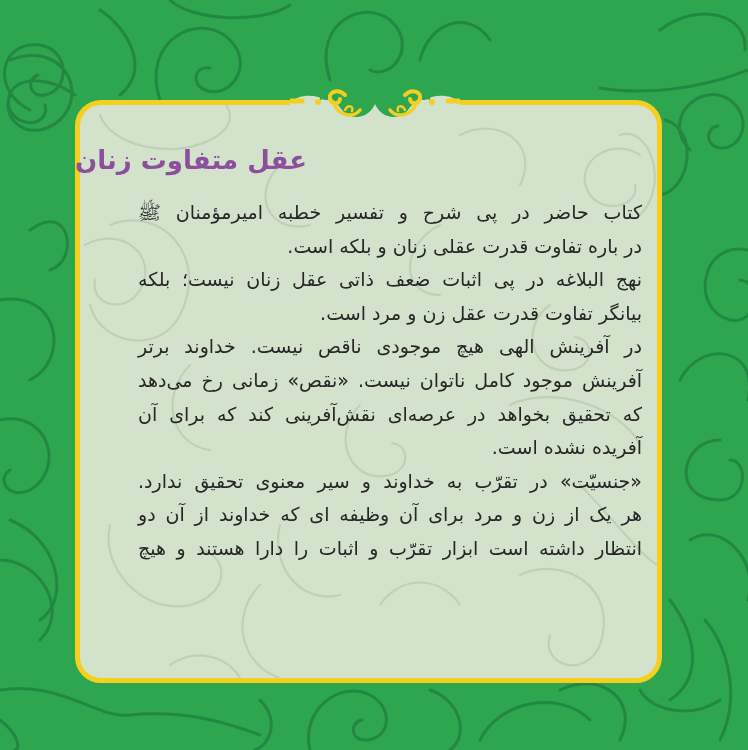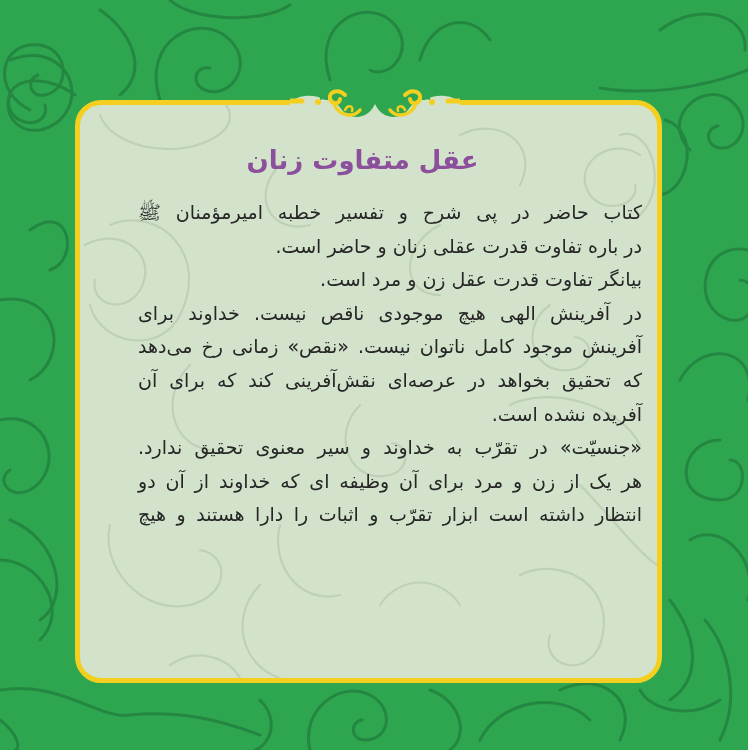--- a/index.html
+++ b/index.html
@@ -41,24 +41,24 @@
     .ornament {
       position: absolute;
       left: 290px;
       top: 82px;
       width: 170px;
       height: 40px;
       z-index: 3;
     }
     .title {
       position: absolute;
-      left: 69px;
+      left: 75px;
       width: 587px;
       top: 140px;
-      text-align: center;
+      text-align: left;
       direction: rtl;
       color: #8c4f9c;
       font-family: "DejaVu Sans", sans-serif;
       font-weight: bold;
       font-size: 26px;
       line-height: 40px;
       z-index: 4;
       margin: 0;
     }
     .body-text {
@@ -175,25 +175,26 @@
 
   <path d="M115 13 C 122 6, 132 10, 130 17 C 128 23, 120 22, 120 17" fill="none" stroke="#f4cf1f" stroke-width="4" stroke-linecap="round"></path>
   <path d="M125 24 C 120 34, 106 36, 100 28" fill="none" stroke="#f4cf1f" stroke-width="3.5" stroke-linecap="round"></path>
   <path d="M115 28 C 112 22, 106 24, 108 29" fill="none" stroke="#f4cf1f" stroke-width="2.5" stroke-linecap="round"></path>
 </svg>
 
 <h1 class="title">عقل متفاوت زنان</h1>
 
 <div class="body-text">
   <span class="line">کتاب حاضر در پی شرح و تفسیر خطبه امیرمؤمنان ﷺ</span>
-  <span class="line last">در باره تفاوت قدرت عقلی زنان و حاضر است.</span>
-
+  <span class="line last">در باره تفاوت قدرت عقلی زنان و بلکه است.</span>
+
+  <span class="line">نهج البلاغه در پی اثبات ضعف ذاتی عقل زنان نیست؛ بلکه</span>
   <span class="line last">بیانگر تفاوت قدرت عقل زن و مرد است.</span>
 
-  <span class="line">در آفرینش الهی هیچ موجودی ناقص نیست. خداوند برای</span>
+  <span class="line">در آفرینش الهی هیچ موجودی ناقص نیست. خداوند برتر</span>
   <span class="line">آفرینش موجود کامل ناتوان نیست. «نقص» زمانی رخ می‌دهد</span>
   <span class="line">که تحقیق بخواهد در عرصه‌ای نقش‌آفرینی کند که برای آن</span>
   <span class="line last">آفریده نشده است.</span>
 
   <span class="line">«جنسیّت» در تقرّب به خداوند و سیر معنوی تحقیق ندارد.</span>
   <span class="line">هر یک از زن و مرد برای آن وظیفه ای که خداوند از آن دو</span>
   <span class="line">انتظار داشته است ابزار تقرّب و اثبات را دارا هستند و هیچ</span>
 </div>
 
 </body></html>

